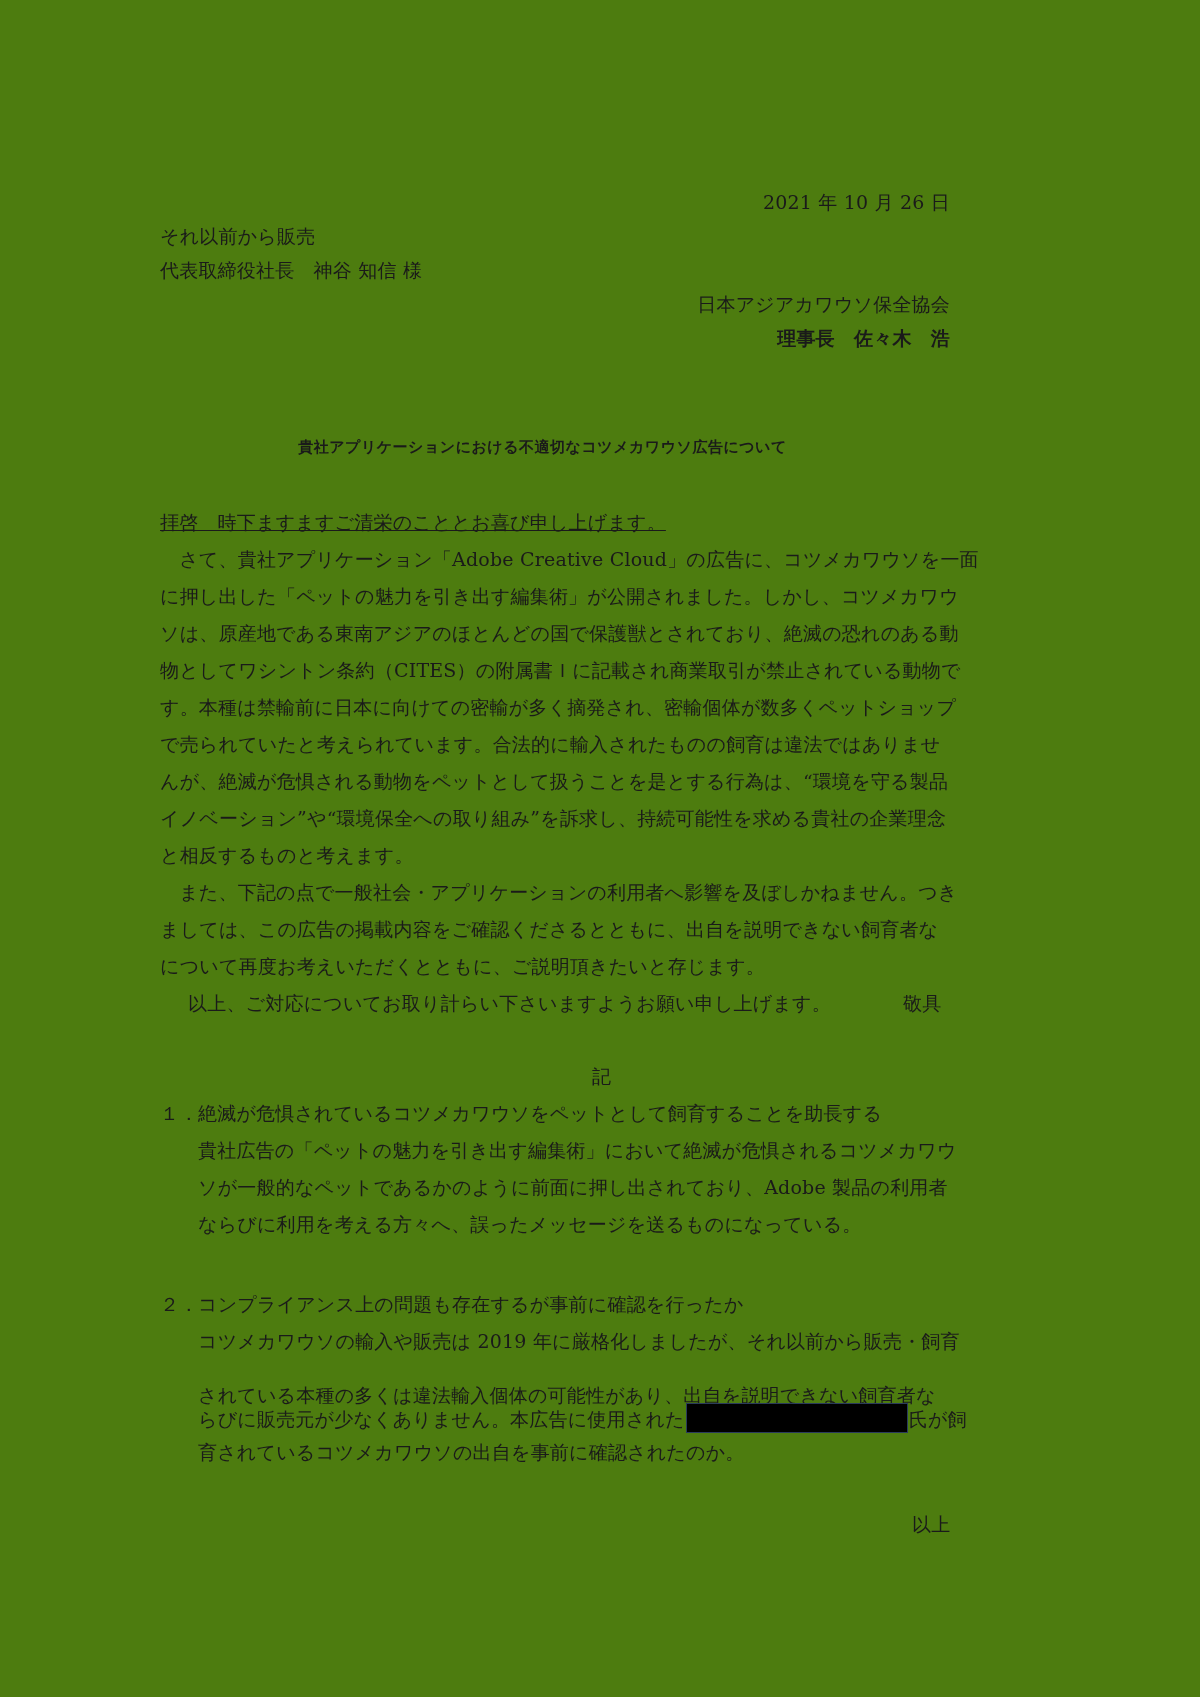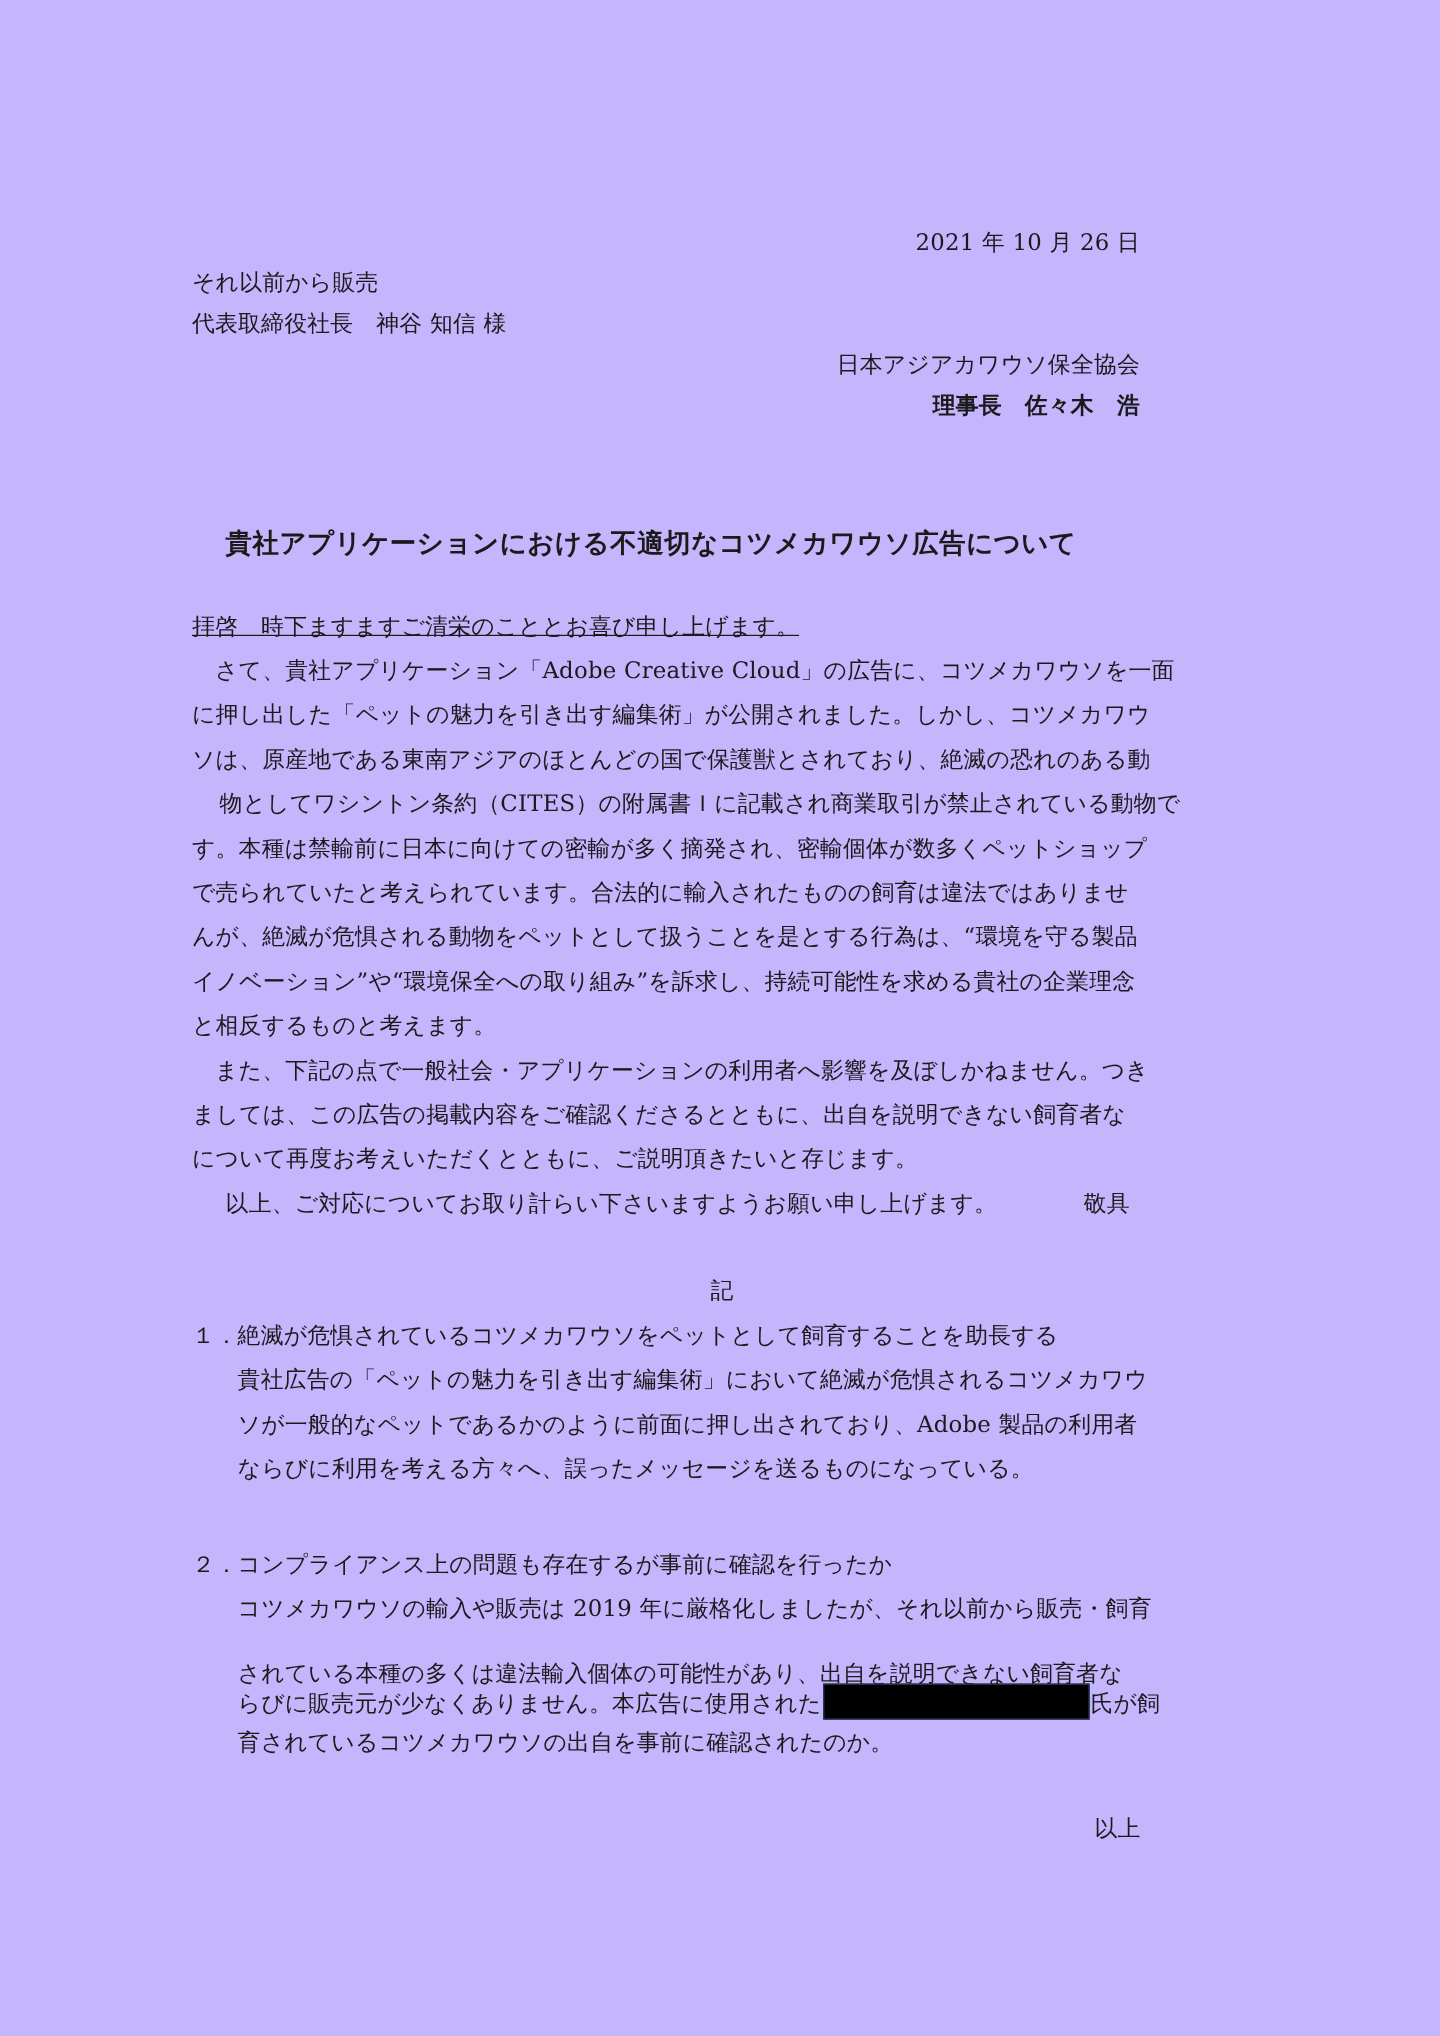--- a/index.html
+++ b/index.html
@@ -13,37 +13,37 @@
       position: relative;
       overflow: hidden;
       font-family: "DejaVu Serif", "Liberation Serif", serif;
       color: #1a1a1a;
     }
     .page {
       position: absolute;
       left: 0; top: 0;
       width: 1200px;
       height: 1697px;
-      background: #c4b5fd;
+      background: #4d7c0f;
     }
     .line {
       position: absolute;
       font-size: 19px;
       line-height: 24px;
       white-space: nowrap;
       letter-spacing: 0.2px;
     }
     .right { text-align: right; }
     .title {
       position: absolute;
       left: 0;
       width: 1085px;
       text-align: center;
       top: 438px;
-      font-size: 22px;
+      font-size: 15px;
       font-weight: bold;
       font-family: "DejaVu Sans", "Liberation Sans", sans-serif;
       letter-spacing: 0.5px;
     }
     .redact {
       display: inline-block;
       width: 220px;
       height: 28px;
       background: #000000;
       border: 1px solid #2a3b5c;
@@ -62,21 +62,21 @@
   <div class="line right" style="top:292px; right:250px;">日本アジアカワウソ保全協会</div>
   <div class="line right" style="top:326px; right:250px;font-weight:bold;">理事長　佐々木　浩</div>
 
   <div class="title">貴社アプリケーションにおける不適切なコツメカワウソ広告について</div>
 
   <div class="line" style="top:510px; left:160px;text-decoration:underline;">拝啓　時下ますますご清栄のこととお喜び申し上げます。</div>
 
   <div class="line" style="top:547px; left:160px;">　さて、貴社アプリケーション「Adobe Creative Cloud」の広告に、コツメカワウソを一面</div>
   <div class="line" style="top:584px; left:160px;">に押し出した「ペットの魅力を引き出す編集術」が公開されました。しかし、コツメカワウ</div>
   <div class="line" style="top:621px; left:160px;">ソは、原産地である東南アジアのほとんどの国で保護獣とされており、絶滅の恐れのある動</div>
-  <div class="line" style="top:658px; left:160px;margin-left:23px;">物としてワシントン条約（CITES）の附属書Ｉに記載され商業取引が禁止されている動物で</div>
+  <div class="line" style="top:658px; left:160px;">物としてワシントン条約（CITES）の附属書Ｉに記載され商業取引が禁止されている動物で</div>
   <div class="line" style="top:695px; left:160px;">す。本種は禁輸前に日本に向けての密輸が多く摘発され、密輸個体が数多くペットショップ</div>
   <div class="line" style="top:732px; left:160px;">で売られていたと考えられています。合法的に輸入されたものの飼育は違法ではありませ</div>
   <div class="line" style="top:769px; left:160px;">んが、絶滅が危惧される動物をペットとして扱うことを是とする行為は、“環境を守る製品</div>
   <div class="line" style="top:806px; left:160px;">イノベーション”や“環境保全への取り組み”を訴求し、持続可能性を求める貴社の企業理念</div>
   <div class="line" style="top:843px; left:160px;">と相反するものと考えます。</div>
 
   <div class="line" style="top:880px; left:160px;">　また、下記の点で一般社会・アプリケーションの利用者へ影響を及ぼしかねません。つき</div>
   <div class="line" style="top:917px; left:160px;">ましては、この広告の掲載内容をご確認くださるとともに、出自を説明できない飼育者な</div>
   <div class="line" style="top:954px; left:160px;">について再度お考えいただくとともに、ご説明頂きたいと存じます。</div>
   <div class="line" style="top:991px; left:160px;margin-left:28px;">以上、ご対応についてお取り計らい下さいますようお願い申し上げます。</div>

